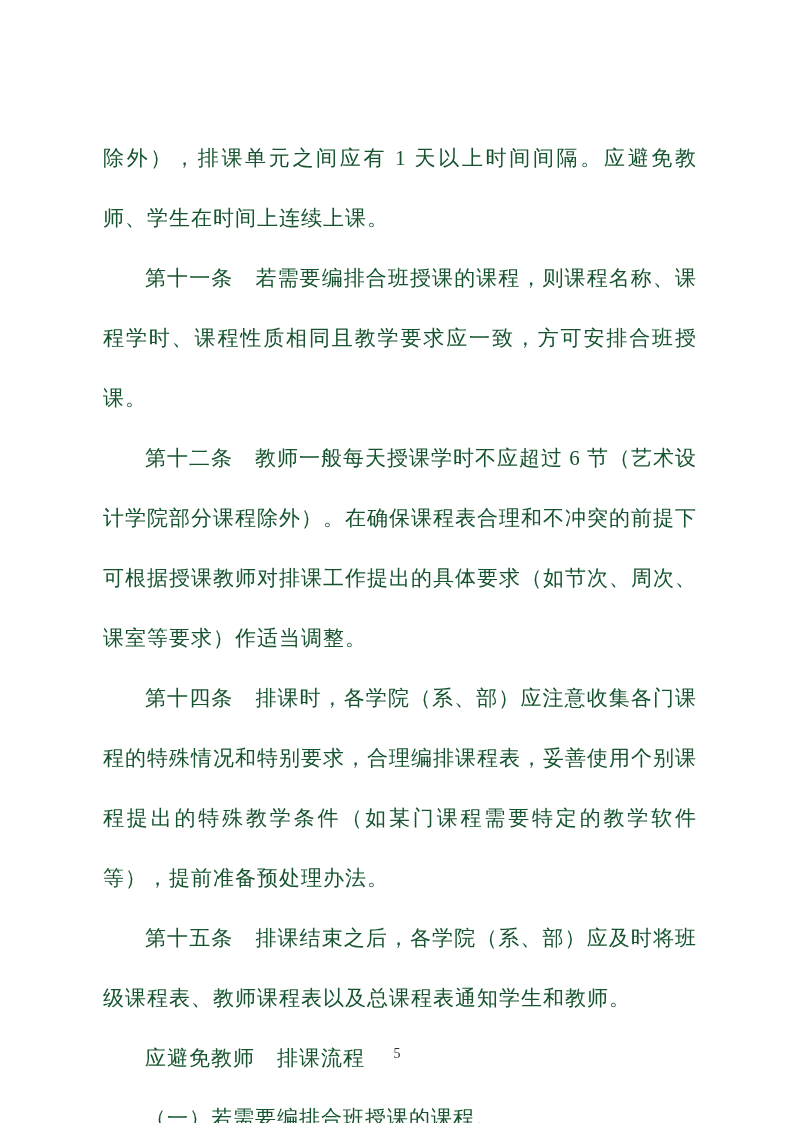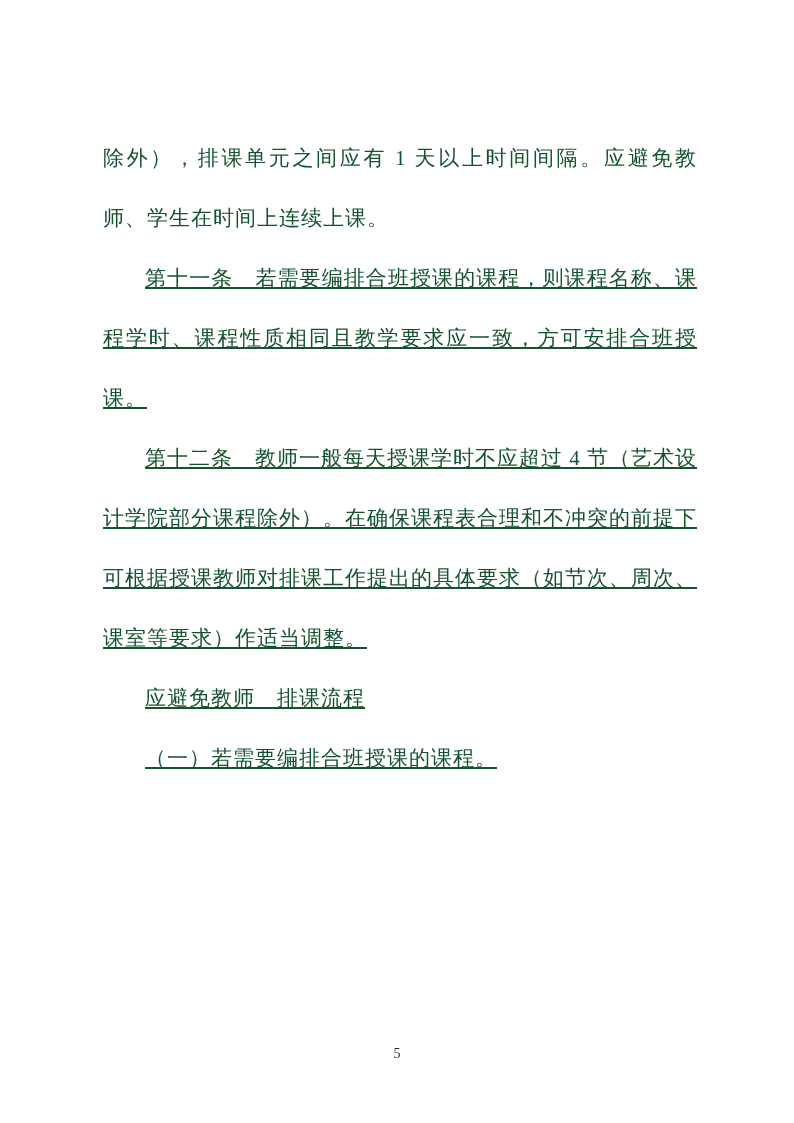--- a/index.html
+++ b/index.html
@@ -27,21 +27,20 @@
     letter-spacing: 1px;
     text-align: justify;
     text-justify: inter-character;
   }
   .doc-body p {
     margin: 0;
     padding: 0;
   }
   .doc-body p.indent {
     text-indent: 2em;
-    text-decoration: underline;
   }
   .page-footer {
     position: absolute;
     left: 0;
     top: 1044px;
     width: 100%;
     text-align: center;
     color: #2d2d2d;
     font-size: 14px;
     line-height: 20px;
@@ -49,21 +48,23 @@
   }
 </style>
 </head>
 <body>
 
 <div class="page">
 
   <div class="doc-body">
     <p>除外），排课单元之间应有 1 天以上时间间隔。应避免教师、学生在时间上连续上课。</p>
     <p class="indent">第十一条　若需要编排合班授课的课程，则课程名称、课程学时、课程性质相同且教学要求应一致，方可安排合班授课。</p>
-    <p class="indent">第十二条　教师一般每天授课学时不应超过 4 节（艺术设计学院部分课程除外）。在确保课程表合理和不冲突的前提下可根据授课教师对排课工作提出的具体要求（如节次、周次、课室等要求）作适当调整。</p>
+    <p class="indent">第十二条　教师一般每天授课学时不应超过 6 节（艺术设计学院部分课程除外）。在确保课程表合理和不冲突的前提下可根据授课教师对排课工作提出的具体要求（如节次、周次、课室等要求）作适当调整。</p>
+    <p class="indent">第十四条　排课时，各学院（系、部）应注意收集各门课程的特殊情况和特别要求，合理编排课程表，妥善使用个别课程提出的特殊教学条件（如某门课程需要特定的教学软件等），提前准备预处理办法。</p>
+    <p class="indent">第十五条　排课结束之后，各学院（系、部）应及时将班级课程表、教师课程表以及总课程表通知学生和教师。</p>
     <p class="indent">应避免教师　排课流程</p>
     <p class="indent">（一）若需要编排合班授课的课程。</p>
   </div>
 
   <div class="page-footer">
     <span>5</span>
   </div>
 
 </div>
 

